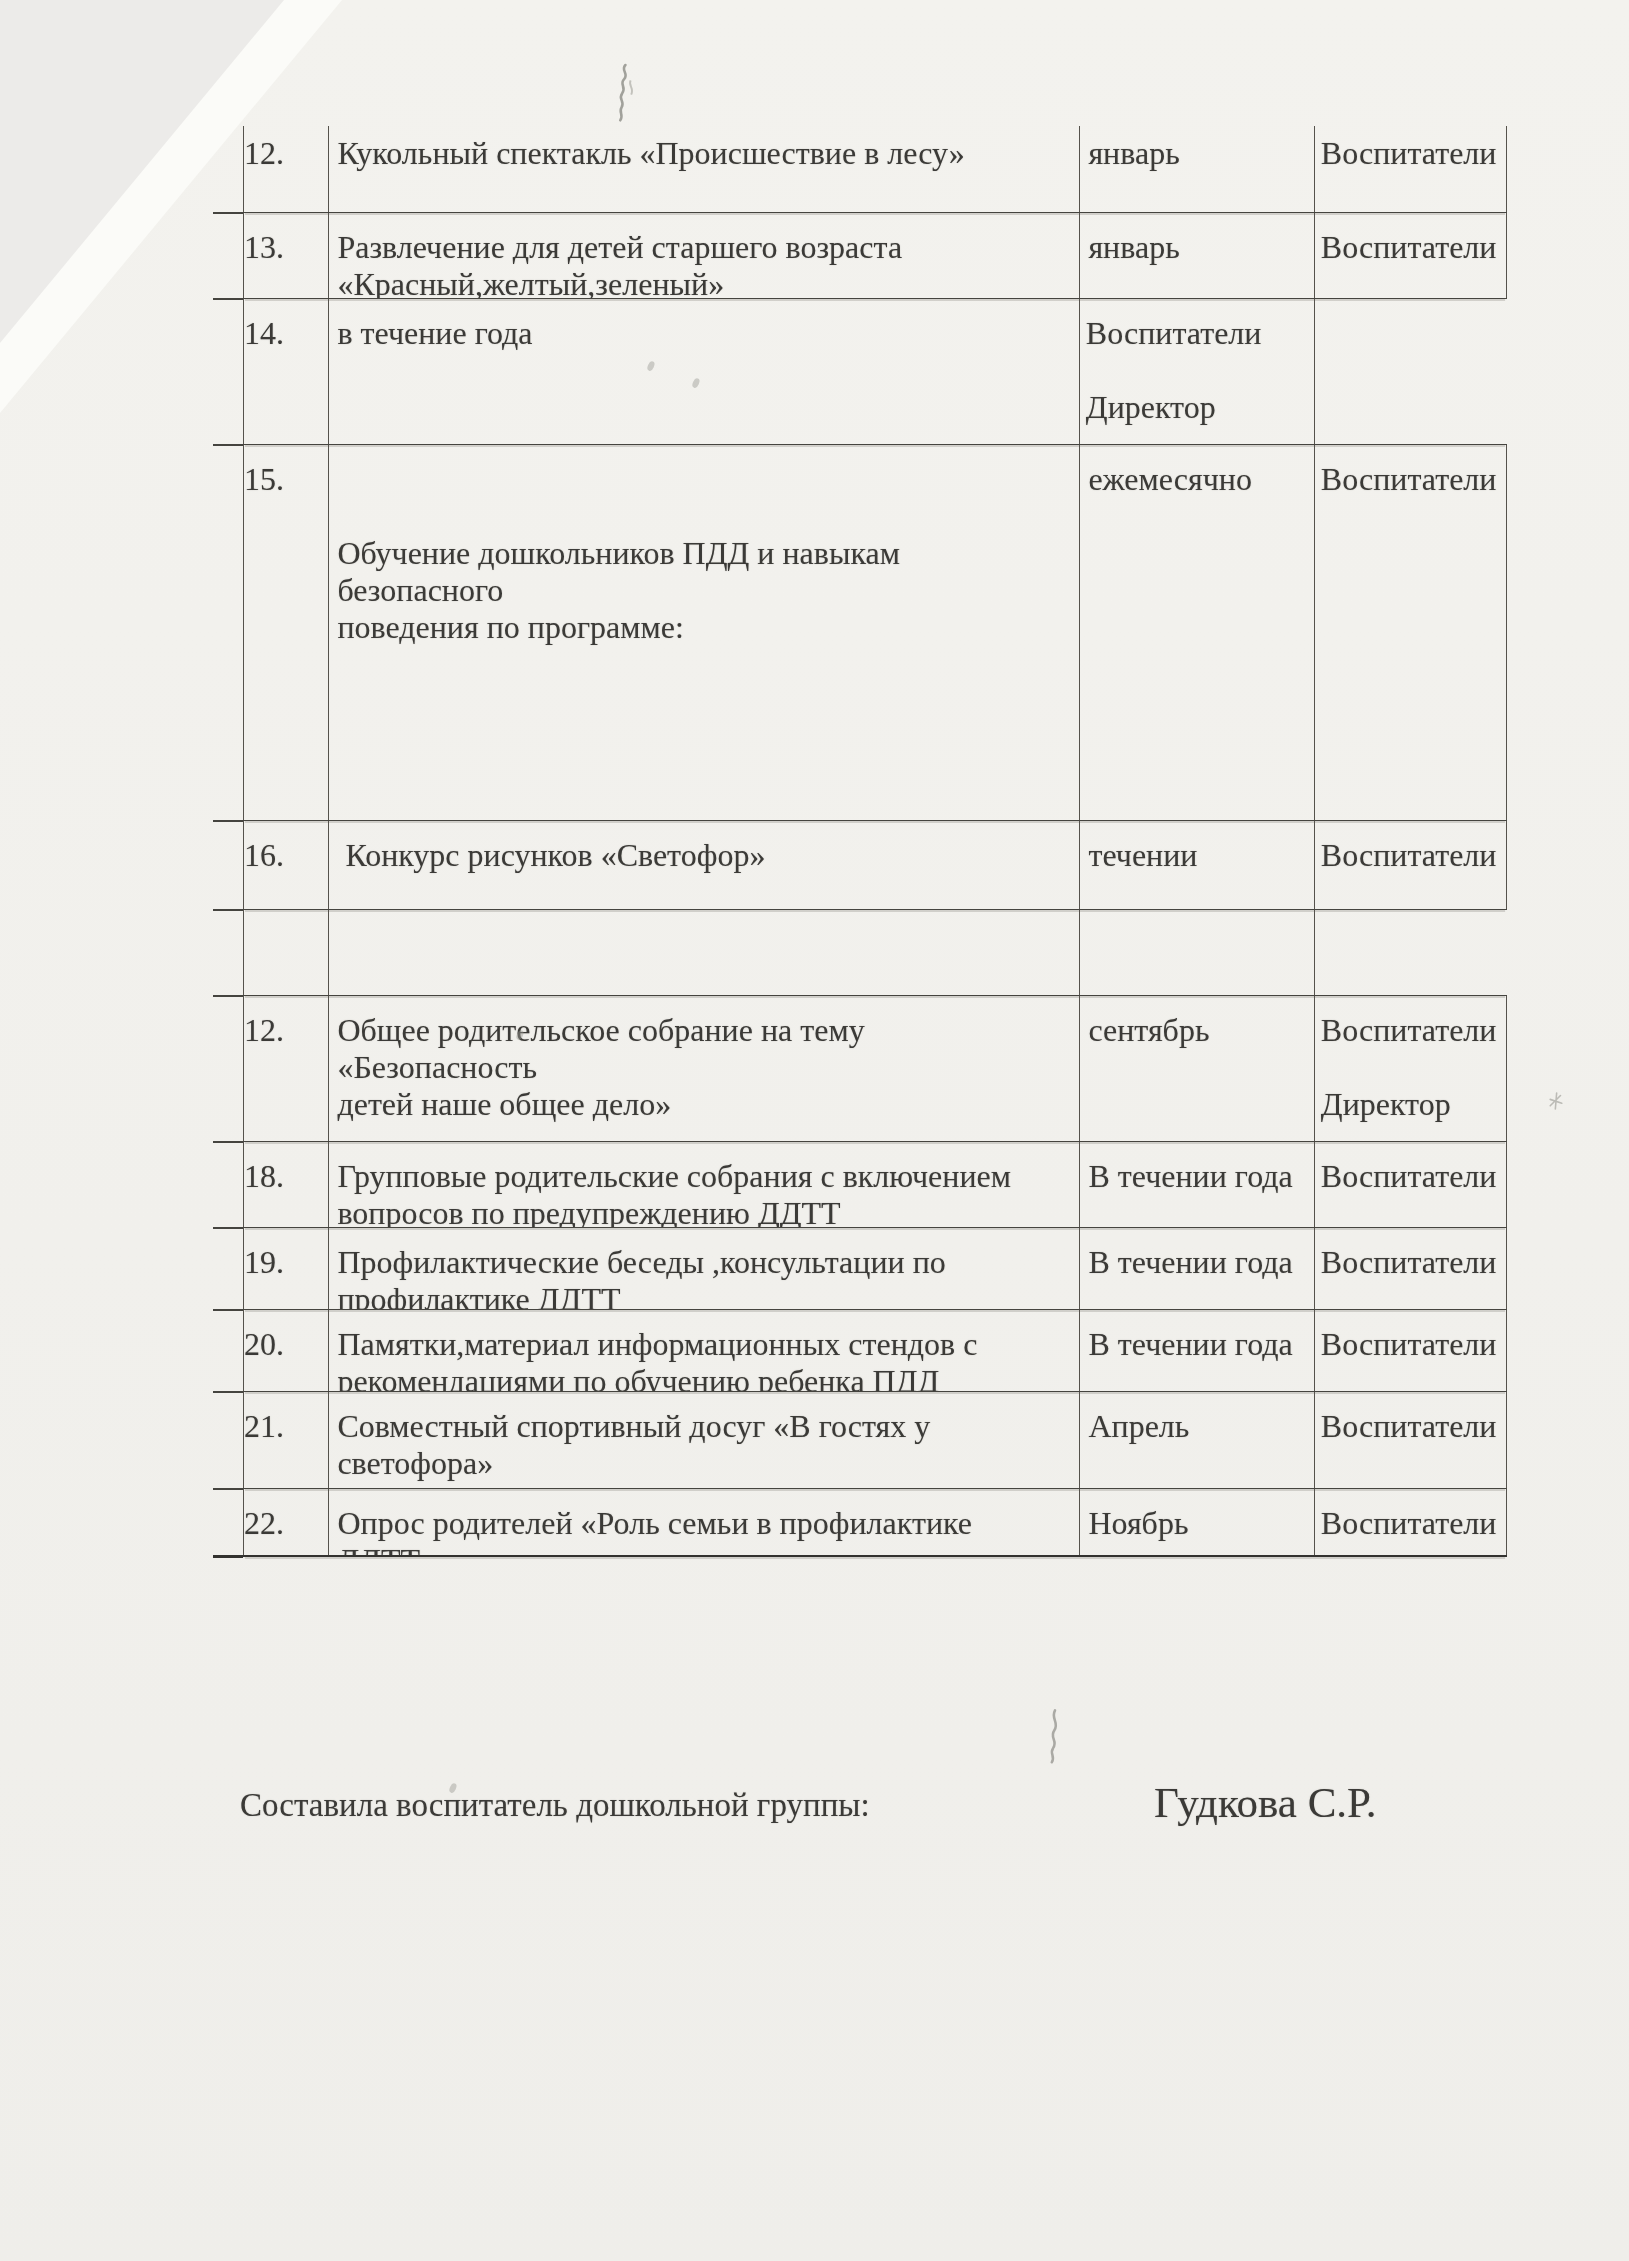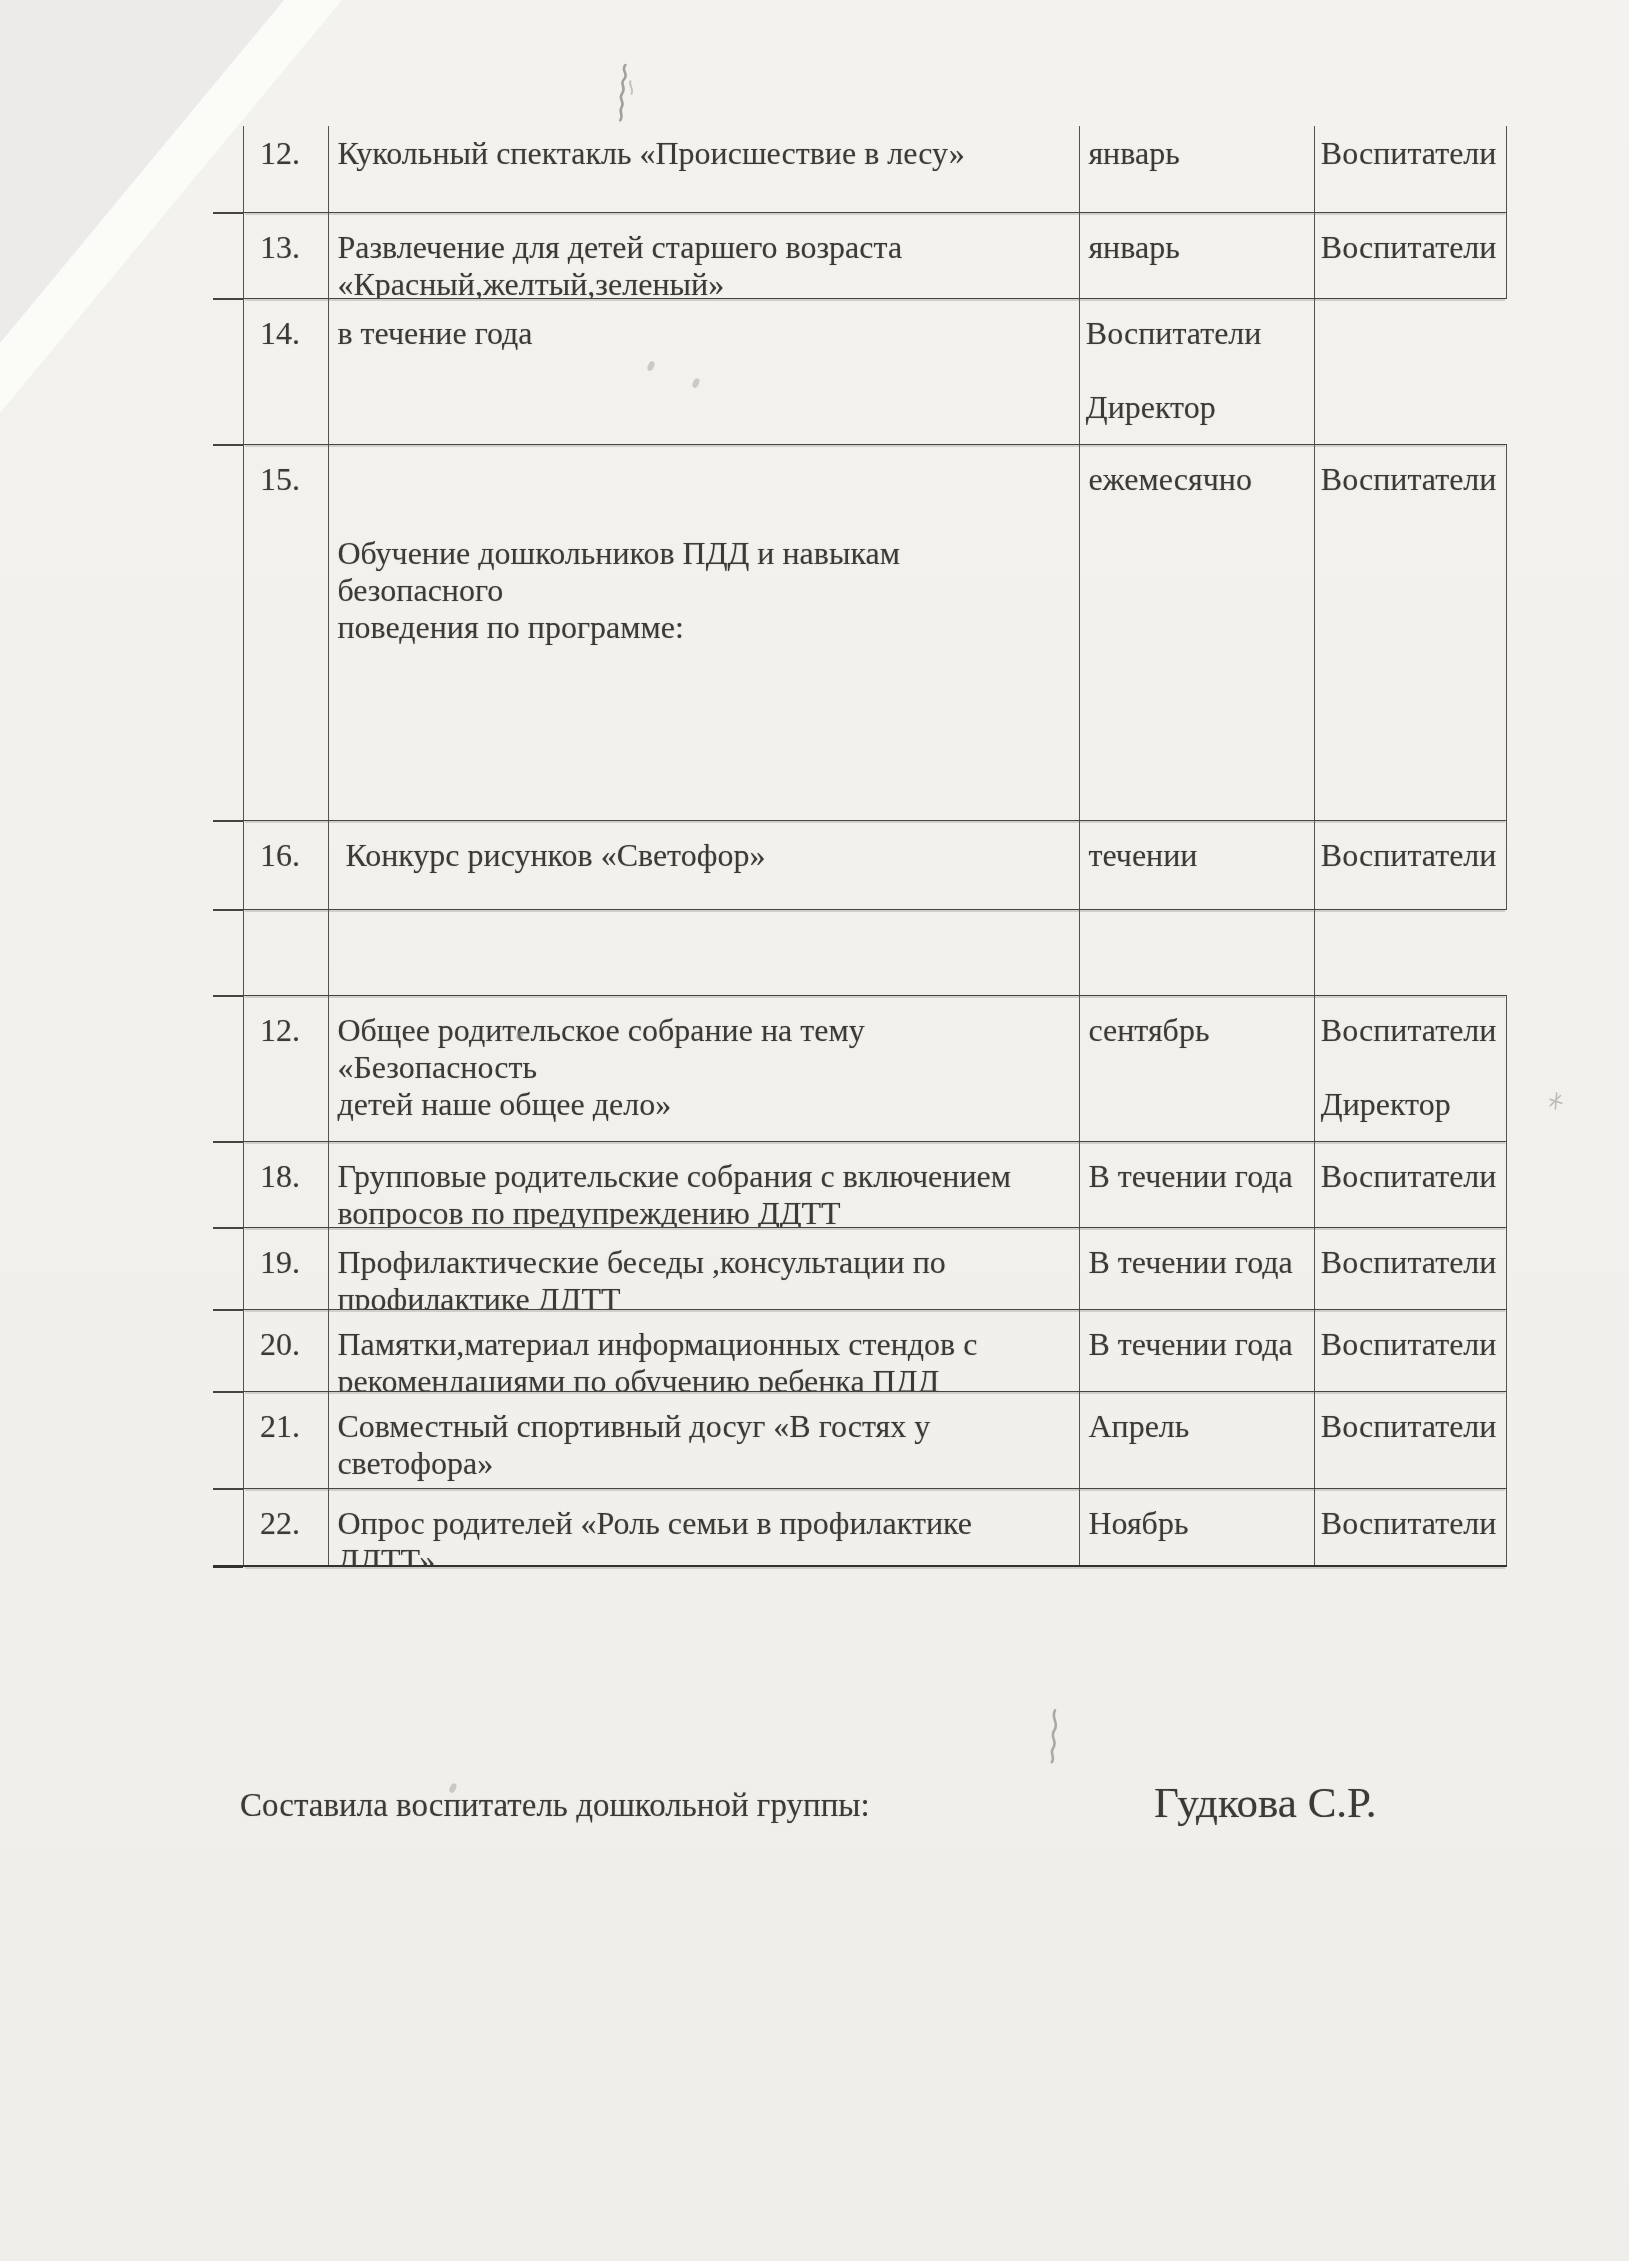--- a/index.html
+++ b/index.html
@@ -19,26 +19,26 @@
 
   
   .plan-table{position:absolute;left:243px;top:126px;width:1264px}
   .row{display:grid;grid-template-columns:86px 751px 235px 192px;
     position:relative;border-bottom:1.9px solid #45443f;box-sizing:border-box;
     box-shadow:0 3.9px 0 -1.9px rgba(110,108,98,.25)}
   .row::after{content:"";position:absolute;left:-30px;bottom:-1.9px;width:30px;height:1.9px;background:#45443f}
   .row.last{border-bottom:2.6px solid #33322f}
   .row.last::after{bottom:-2.6px;height:2.6px;background:#33322f}
   .h135{height:87px}.h133{height:86px}.h227{height:146px}.h772{height:376px}
-  .h138{height:89px}.h127{height:82px}.h151{height:97px}.h139{height:78px}
+  .h138{height:89px}.h127{height:82px}.h151{height:97px}.h139{height:68px}
 
   .cell{box-sizing:border-box;border-right:1.9px solid #55524c;overflow:hidden;
     padding-top:16px;font-size:32px;line-height:37px;
     text-shadow:0 0 1.3px rgba(78,76,68,.32)}
-  .cell.c-num{border-left:1.9px solid #55524c;text-align:center;padding-right:12px}
+  .cell.c-num{border-left:1.9px solid #55524c;text-align:left;padding-right:12px}
   .cell.c-desc{padding-left:8.4px;padding-right:14px;white-space:pre-wrap}
   .cell.c-period{padding-left:8.4px;white-space:pre-line}
   .cell.c-resp{padding-left:5.8px;white-space:pre-line}
   .row.first .cell{padding-top:9px}
   .c-desc.center{text-align:center;padding-top:23px;padding-right:77px;white-space:normal}
 
   .prog-list{margin-top:36px}
   .prog-item{display:flex;line-height:35px;margin-left:55px}
   .pnum{width:37px;flex:none}
 

